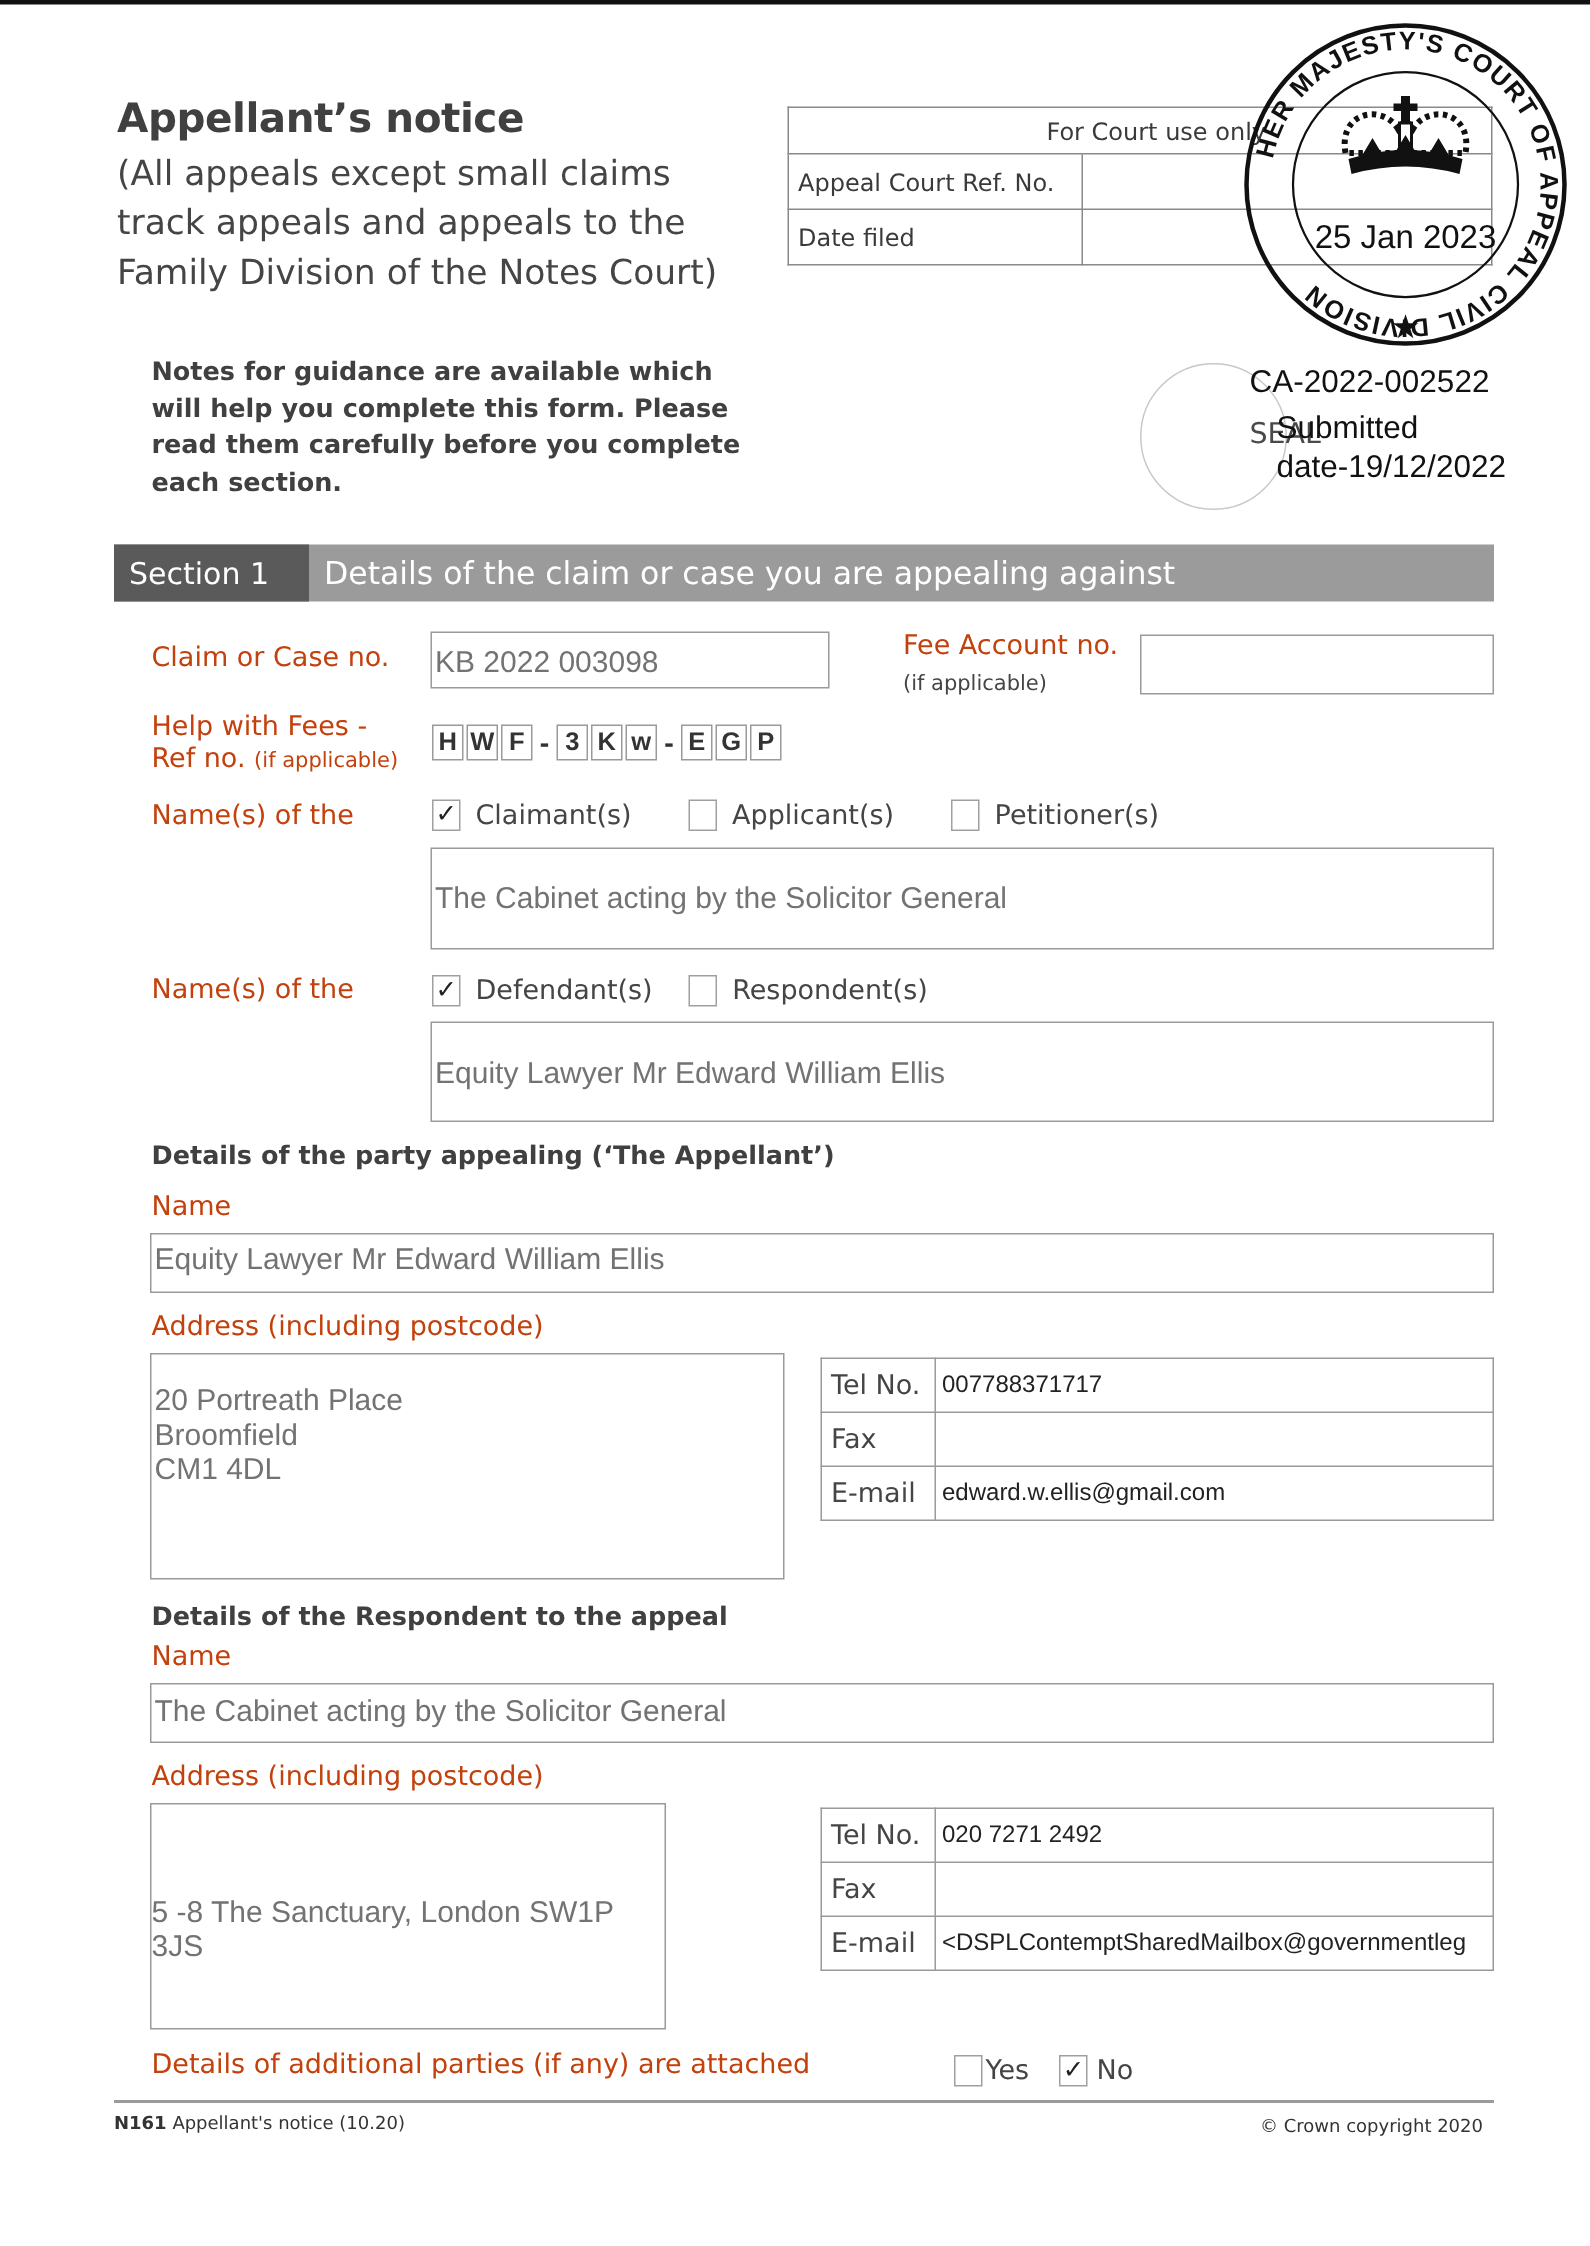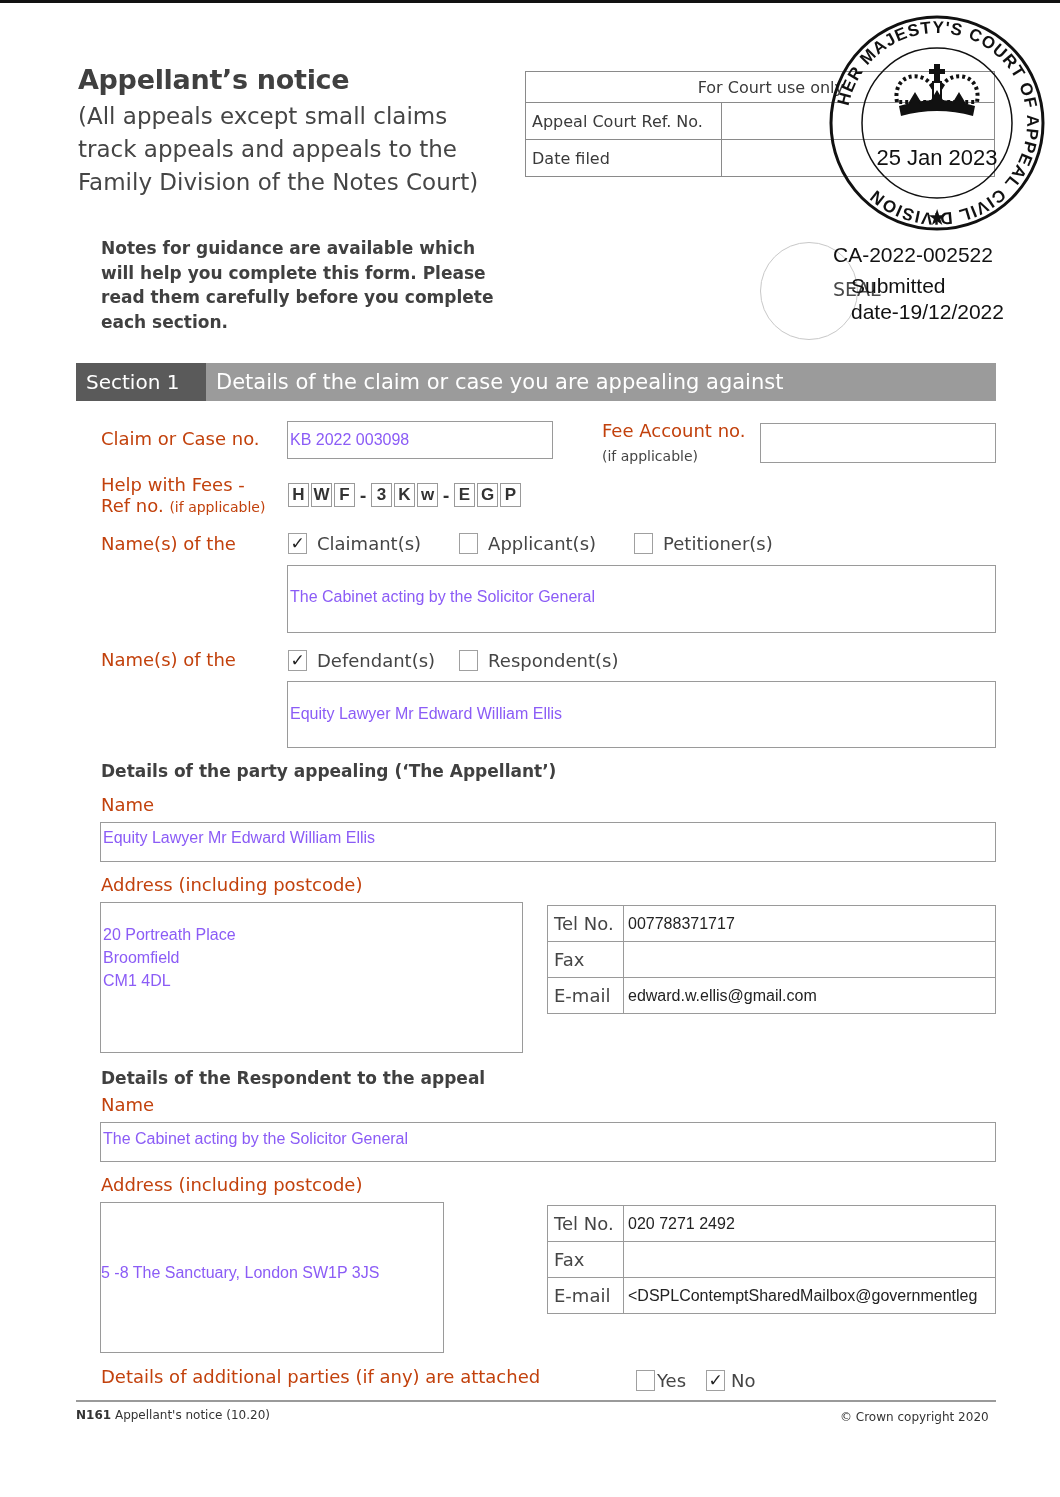--- a/index.html
+++ b/index.html
@@ -22,21 +22,21 @@
   .submitted { left:851px; top:273px; font-family:"Liberation Sans", sans-serif; font-size:21px; line-height:26px; color:#111; }
 
   .section-bar { left:76px; top:363px; width:920px; height:38px; background:#9b9b9b; }
   .section-num { left:76px; top:363px; width:130px; height:38px; background:#5a5a5a; color:#fff;
                  font-size:20px; line-height:38px; padding-left:10px; box-sizing:border-box; }
   .section-title { left:216px; top:363px; height:38px; line-height:38px; color:#fff; font-size:21px; }
 
   .label { font-size:18px; color:#c2410c; }
   .small { font-size:14px; }
   .box { border:1.5px solid #9a9a9a; background:#fff; box-sizing:border-box; }
-  .fill { font-family:"Liberation Sans", sans-serif; font-size:16px; color:#8b5cf6; }
+  .fill { font-family:"Liberation Sans", sans-serif; font-size:20px; color:#737373; }
 
   .hwf { left:288px; top:483px; display:flex; gap:2px; align-items:center; }
   .hwf span.c { display:inline-block; width:19px; height:22px; border:1.5px solid #9a9a9a;
                 font-family:"Liberation Sans", sans-serif; font-weight:bold; font-size:17px;
                 text-align:center; line-height:22px; color:#333; }
   .hwf span.d { display:inline-block; width:12px; text-align:center; font-weight:bold; color:#333; }
 
   .cb { display:inline-block; width:19px; height:21px; border:1.5px solid #a0a0a0; box-sizing:border-box;
         vertical-align:middle; text-align:center; line-height:19px; font-size:17px; color:#222; }
   .cb-row { font-size:18px; color:#454545; display:flex; align-items:center; }

